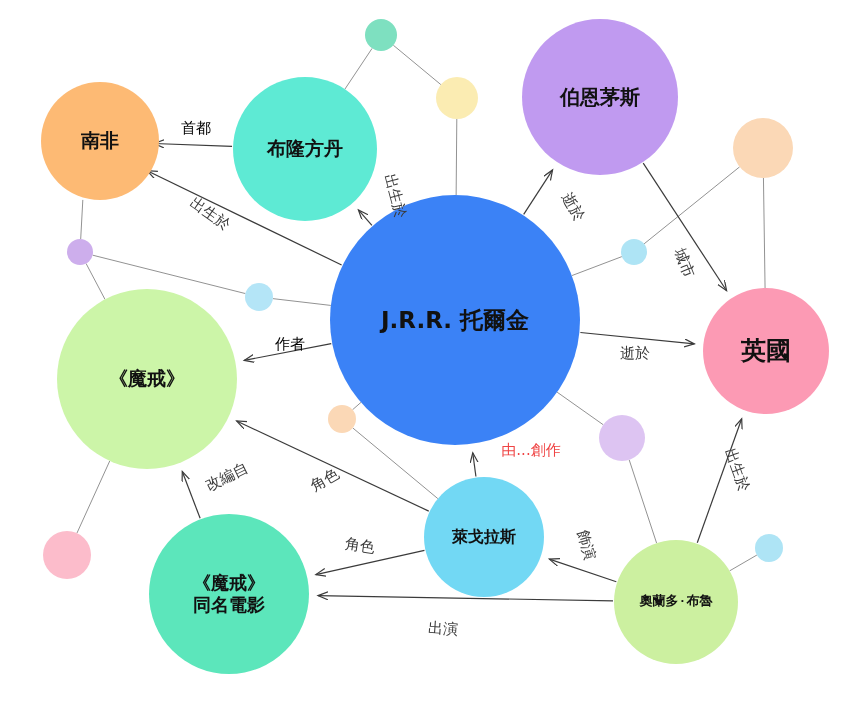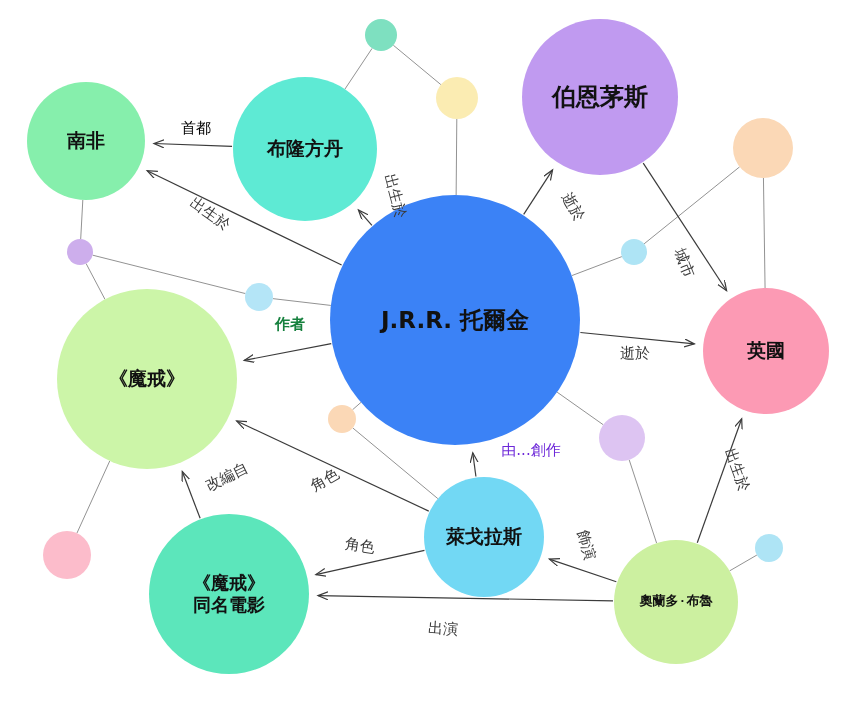--- a/index.html
+++ b/index.html
@@ -93,41 +93,41 @@
         <line x1="475.9197626420702" y1="476.5375342527323" x2="472.7500296059441" y2="452.8191870513749" stroke="#3b3b3b" stroke-width="1.2" marker-end="url(#arrowhead)"></line>
         <line x1="616.3268460883098" y1="581.7981510194799" x2="549.3563114270892" y2="559.1258345977125" stroke="#3b3b3b" stroke-width="1.2" marker-end="url(#arrowhead)"></line>
         <line x1="613.0100872124215" y1="600.8726637532425" x2="317.9857498110236" y2="595.5925861263718" stroke="#3b3b3b" stroke-width="1.2" marker-end="url(#arrowhead)"></line>
         <line x1="697.2640117920797" y1="542.6970337798665" x2="741.6982722376232" y2="418.7748185372954" stroke="#3b3b3b" stroke-width="1.2" marker-end="url(#arrowhead)"></line>
       </g>
   </svg>
   <div id="node-layer">
       <div class="node big" style="left: 330px; top: 195px; width: 250px; height: 250px; background: #3b82f6;">
         <span class="node-label" style="font-size: 23px;">J.R.R. 托爾金</span>
       </div>
-      <div class="node big" style="left: 27px; top: 82px; width: 118px; height: 118px; background: #86efac;">
+      <div class="node big" style="left: 41px; top: 82px; width: 118px; height: 118px; background: #fdba74;">
         <span class="node-label" style="font-size: 19px;">南非</span>
       </div>
       <div class="node big" style="left: 233px; top: 77px; width: 144px; height: 144px; background: #5eead4;">
         <span class="node-label" style="font-size: 19px;">布隆方丹</span>
       </div>
       <div class="node big" style="left: 522px; top: 19px; width: 156px; height: 156px; background: rgb(192, 154, 240);">
-        <span class="node-label" style="font-size: 24px;">伯恩茅斯</span>
+        <span class="node-label" style="font-size: 20px;">伯恩茅斯</span>
       </div>
       <div class="node big" style="left: 703px; top: 288px; width: 126px; height: 126px; background: rgb(252, 154, 180);">
-        <span class="node-label" style="font-size: 19px;">英國</span>
+        <span class="node-label" style="font-size: 25px;">英國</span>
       </div>
       <div class="node big" style="left: 57px; top: 289px; width: 180px; height: 180px; background: rgb(204, 245, 168);">
         <span class="node-label" style="font-size: 19px;">《魔戒》</span>
       </div>
       <div class="node big" style="left: 149px; top: 514px; width: 160px; height: 160px; background: rgb(92, 230, 187);">
         <span class="node-label" style="font-size: 18px;">《魔戒》
 同名電影</span>
       </div>
       <div class="node big" style="left: 424px; top: 477px; width: 120px; height: 120px; background: rgb(114, 216, 244);">
-        <span class="node-label" style="font-size: 19px;">萊戈拉斯</span>
+        <span class="node-label" style="font-size: 16px;">萊戈拉斯</span>
       </div>
       <div class="node big" style="left: 614px; top: 540px; width: 124px; height: 124px; background: rgb(204, 240, 160);">
         <span class="node-label" style="font-size: 13px; font-family: Liberation Mono, monospace;">奧蘭多·布魯</span>
       </div>
       <div class="node" style="left: 365px; top: 19px; width: 32px; height: 32px; background: rgb(126, 224, 192);"></div>
       <div class="node" style="left: 436px; top: 77px; width: 42px; height: 42px; background: rgb(251, 236, 178);"></div>
       <div class="node" style="left: 733px; top: 118px; width: 60px; height: 60px; background: rgb(251, 216, 182);"></div>
       <div class="node" style="left: 621px; top: 239px; width: 26px; height: 26px; background: rgb(174, 228, 245);"></div>
       <div class="node" style="left: 67px; top: 239px; width: 26px; height: 26px; background: rgb(205, 174, 236);"></div>
       <div class="node" style="left: 245px; top: 283px; width: 28px; height: 28px; background: rgb(180, 229, 247);"></div>
@@ -136,22 +136,22 @@
       <div class="node" style="left: 599px; top: 415px; width: 46px; height: 46px; background: rgb(221, 196, 242);"></div>
       <div class="node" style="left: 755px; top: 534px; width: 28px; height: 28px; background: rgb(174, 228, 245);"></div>
     </div>
   <div id="label-layer">
       <div class="edge-label" style="left: 196px; top: 128px; color: #000000; transform: translate(-50%, -50%) rotate(0deg);">首都</div>
       <div class="edge-label" style="left: 210px; top: 214px; color: rgb(59, 59, 59); transform: translate(-50%, -50%) rotate(35deg);">出生於</div>
       <div class="edge-label" style="left: 395px; top: 196px; color: rgb(59, 59, 59); transform: translate(-50%, -50%) rotate(75deg);">出生於</div>
       <div class="edge-label" style="left: 573px; top: 207px; color: rgb(59, 59, 59); transform: translate(-50%, -50%) rotate(60deg);">逝於</div>
       <div class="edge-label" style="left: 635px; top: 353px; color: rgb(59, 59, 59); transform: translate(-50%, -50%) rotate(0deg);">逝於</div>
       <div class="edge-label" style="left: 684px; top: 263px; color: rgb(59, 59, 59); transform: translate(-50%, -50%) rotate(68deg);">城市</div>
-      <div class="edge-label" style="left: 290px; top: 324px; color: #15803d; transform: translate(-50%, -50%) rotate(0deg); font-weight: bold;">作者</div>
+      <div class="edge-label" style="left: 290px; top: 344px; color: #000000; transform: translate(-50%, -50%) rotate(0deg);">作者</div>
       <div class="edge-label" style="left: 227px; top: 477px; color: rgb(59, 59, 59); transform: translate(-50%, -50%) rotate(-26deg);">改編自</div>
       <div class="edge-label" style="left: 325px; top: 480px; color: rgb(59, 59, 59); transform: translate(-50%, -50%) rotate(-30deg);">角色</div>
       <div class="edge-label" style="left: 360px; top: 546px; color: rgb(59, 59, 59); transform: translate(-50%, -50%) rotate(8deg);">角色</div>
-      <div class="edge-label" style="left: 531px; top: 450px; color: #6d28d9; transform: translate(-50%, -50%) rotate(0deg);">由...創作</div>
+      <div class="edge-label" style="left: 531px; top: 450px; color: #ef4444; transform: translate(-50%, -50%) rotate(0deg);">由...創作</div>
       <div class="edge-label" style="left: 586px; top: 545px; color: rgb(59, 59, 59); transform: translate(-50%, -50%) rotate(75deg);">飾演</div>
       <div class="edge-label" style="left: 443px; top: 629px; color: rgb(59, 59, 59); transform: translate(-50%, -50%) rotate(4deg);">出演</div>
       <div class="edge-label" style="left: 737px; top: 470px; color: rgb(59, 59, 59); transform: translate(-50%, -50%) rotate(70deg);">出生於</div>
     </div>
 </div>
 
 </body></html>

